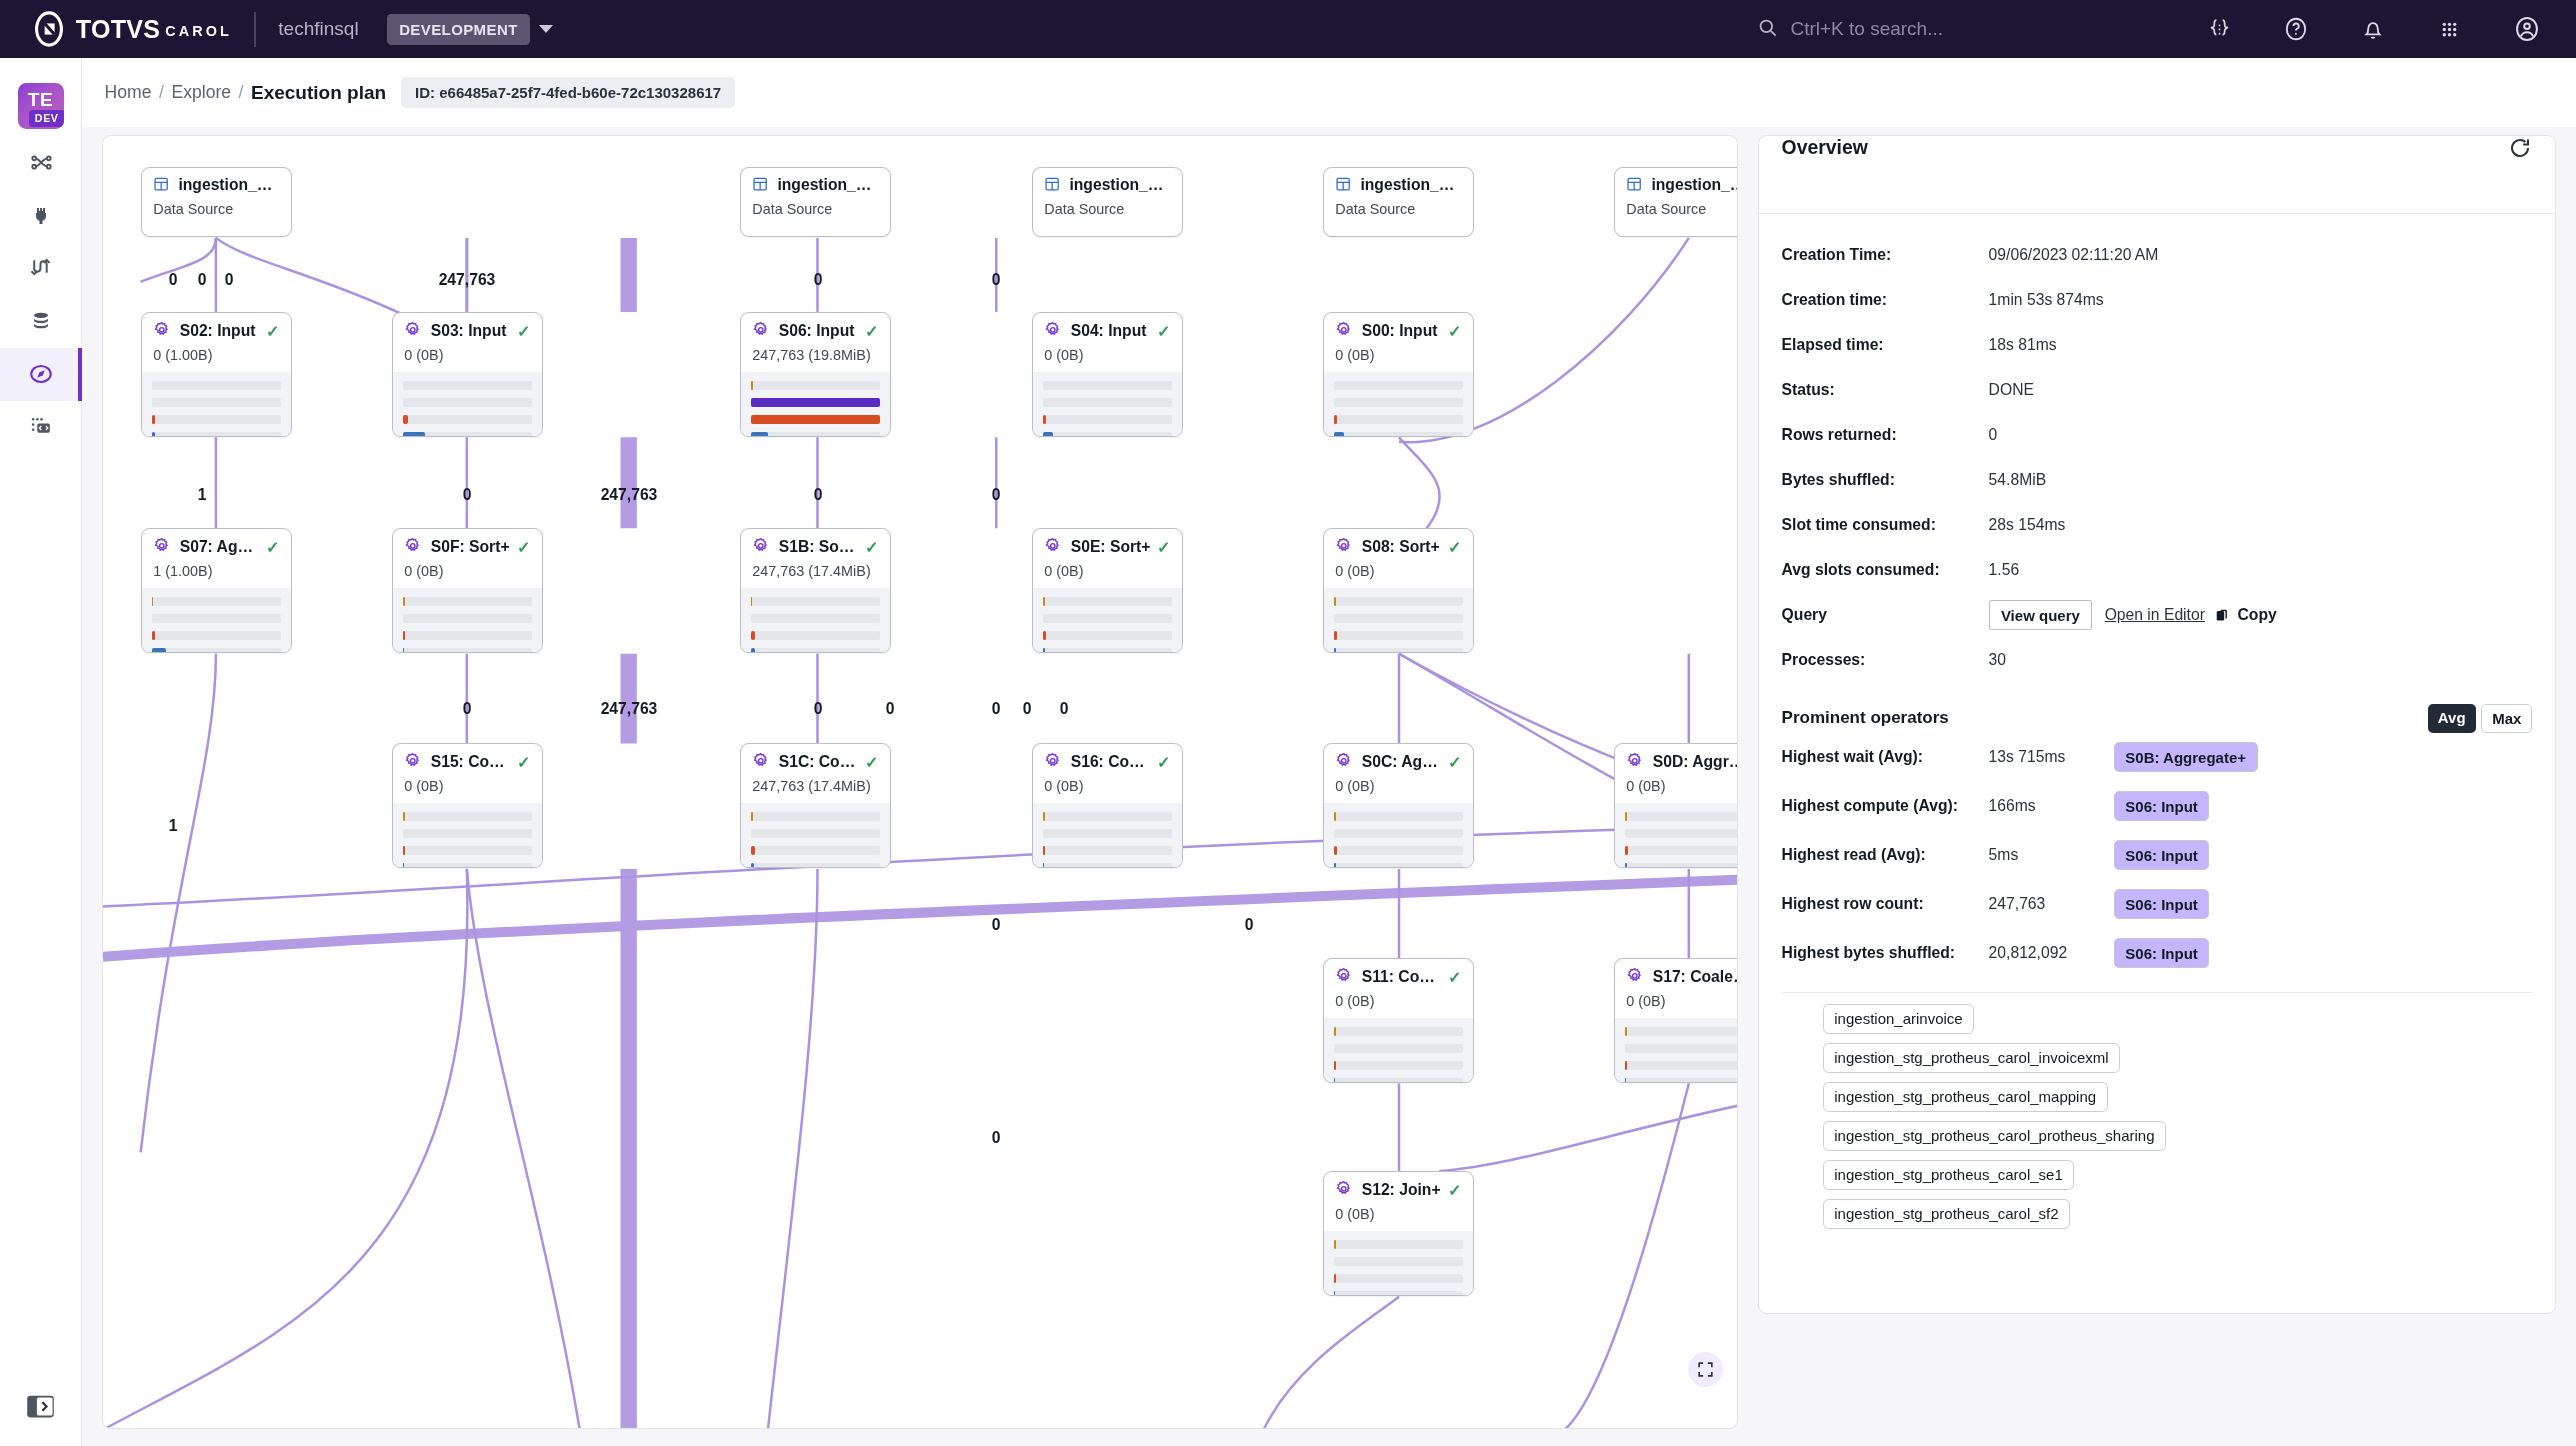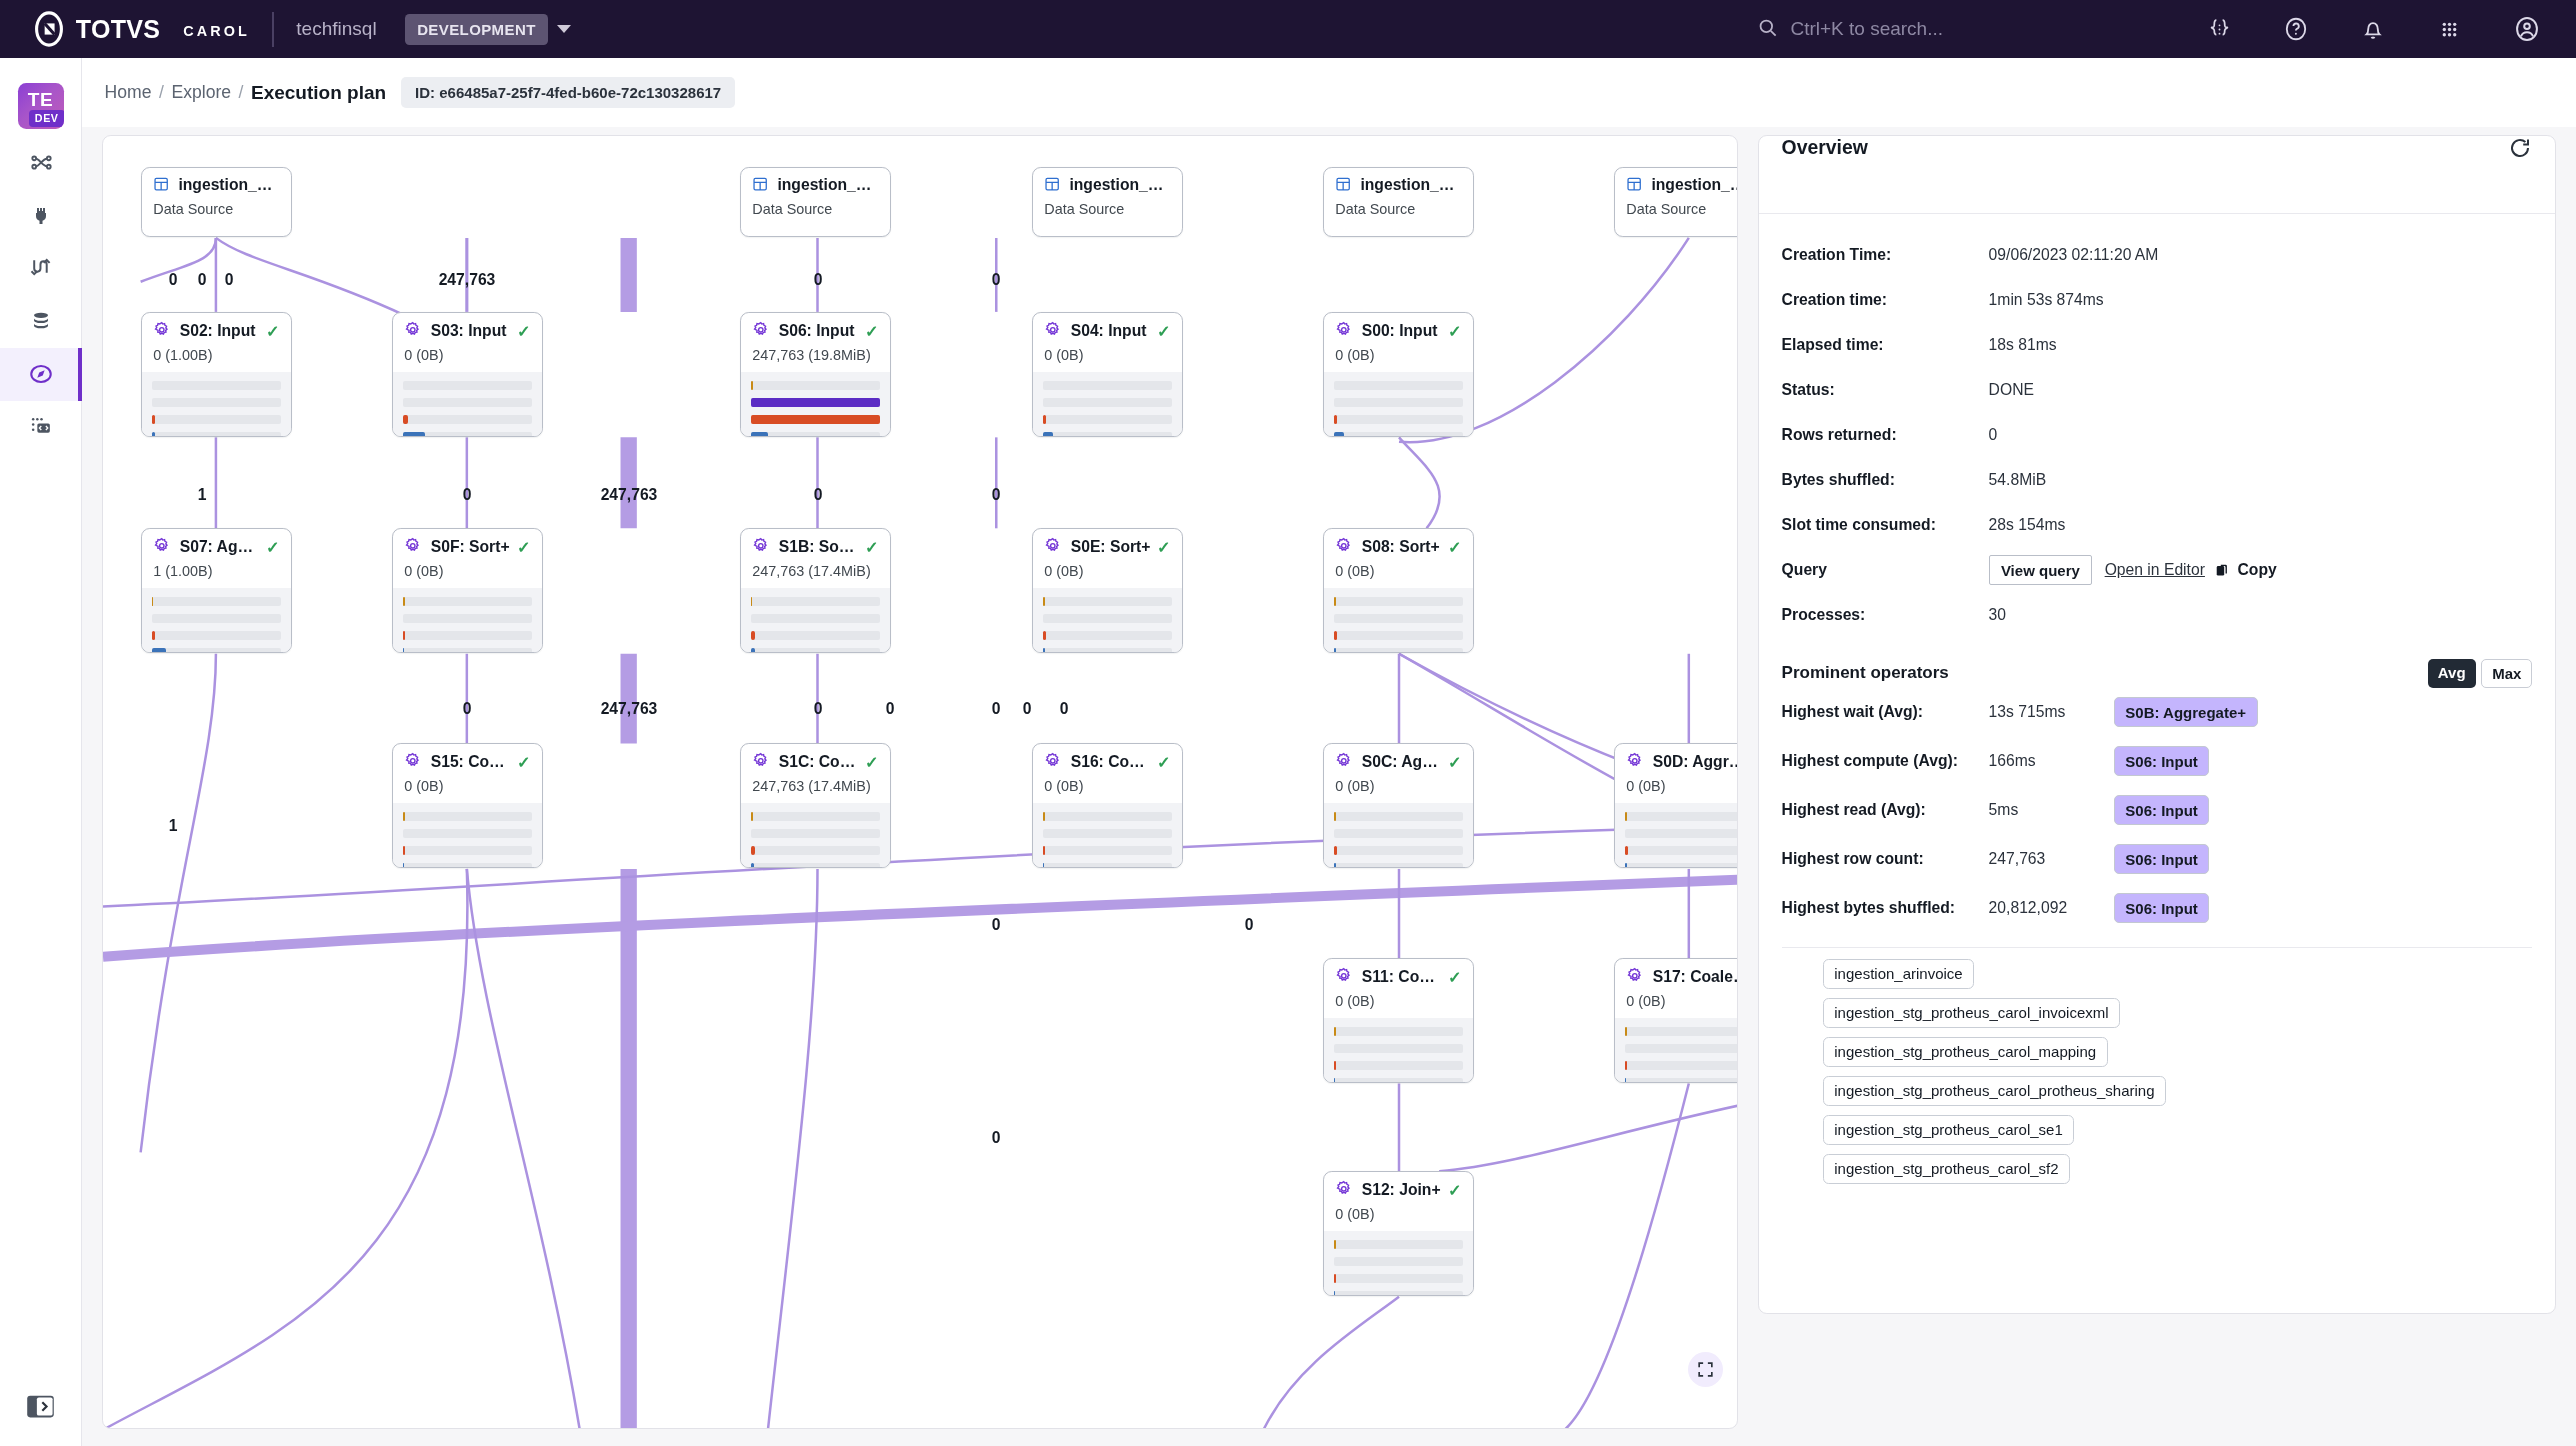--- a/index.html
+++ b/index.html
@@ -11,21 +11,21 @@
   }
   
   .topbar {
     position: absolute; left: 0; top: 0; width: 2576px; height: 58px;
     background: #1e1433; display: flex; align-items: center;
   }
   .logo-wrap { display: flex; align-items: center; margin-left: 31px; }
   .logo-mark { width: 36px; height: 36px; position: relative; }
   .logo-mark svg { display: block; }
   .logo-text { color: #fff; font-size: 25px; font-weight: 700; letter-spacing: 0.3px; margin-left: 8.8px; }
-  .logo-sub { color: #fff; font-size: 14.4px; font-weight: 600; letter-spacing: 3.1px; margin-left: 23px; margin-top: 3.8px; }
+  .logo-sub { color: #fff; font-size: 14.4px; font-weight: 600; letter-spacing: 3.1px; margin-left: 5px; margin-top: 3.8px; }
   .tb-sep { width: 1.3px; height: 35px; background: #4a4063; margin: 0 22.6px; }
   .tenant { color: #b8b2c8; font-size: 19px; }
   .env-chip {
     margin-left: 28px; background: #5d5472; color: #e7e4ef;
     font-size: 15px; font-weight: 600; letter-spacing: 0.4px;
     padding: 7px 12.5px; border-radius: 4.4px;
   }
   .caret-dn {
     margin-left: 8.8px; width: 0; height: 0;
     border-left: 7px solid transparent; border-right: 7px solid transparent;
@@ -960,20 +960,24 @@
                  <div class="v">0</div>
           </div>
           <div class="row">
             <div class="k">Bytes shuffled:</div>
                  <div class="v">54.8MiB</div>
           </div>
           <div class="row">
             <div class="k">Slot time consumed:</div>
                  <div class="v">28s 154ms</div>
           </div>
+          <div class="row">
+            <div class="k">Avg slots consumed:</div>
+                 <div class="v">1.56</div>
+          </div>
         </div>
 
       <div class="row">
         <div class="k">Query</div>
         <div style="display:flex; align-items:center;">
           <div class="qbtn">View query</div>
           <div class="qlink">Open in Editor</div>
           <span style="margin-left:8.8px; display:inline-flex;">
             <svg width="16.3" height="16.3" viewBox="0 0 24 24" fill="#141a23">
               <rect x="4" y="6" width="11" height="14" rx="2"></rect>

